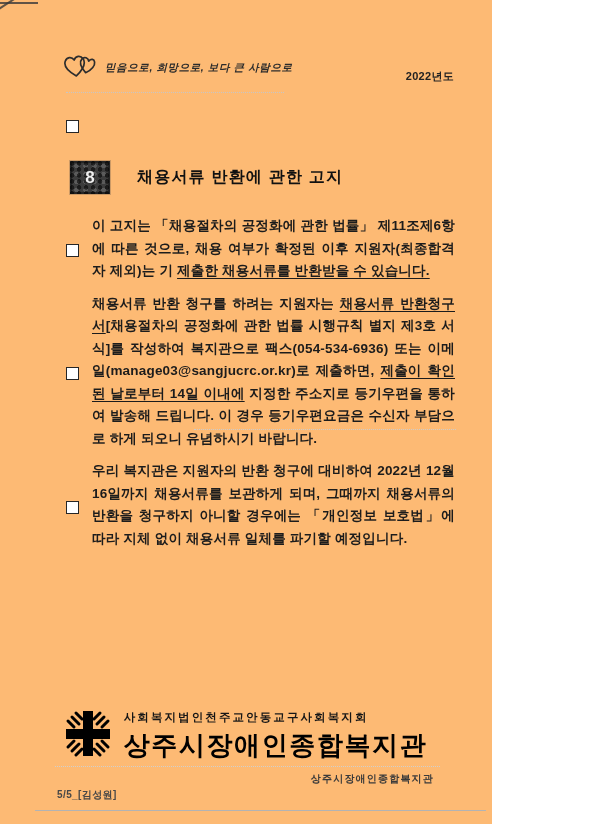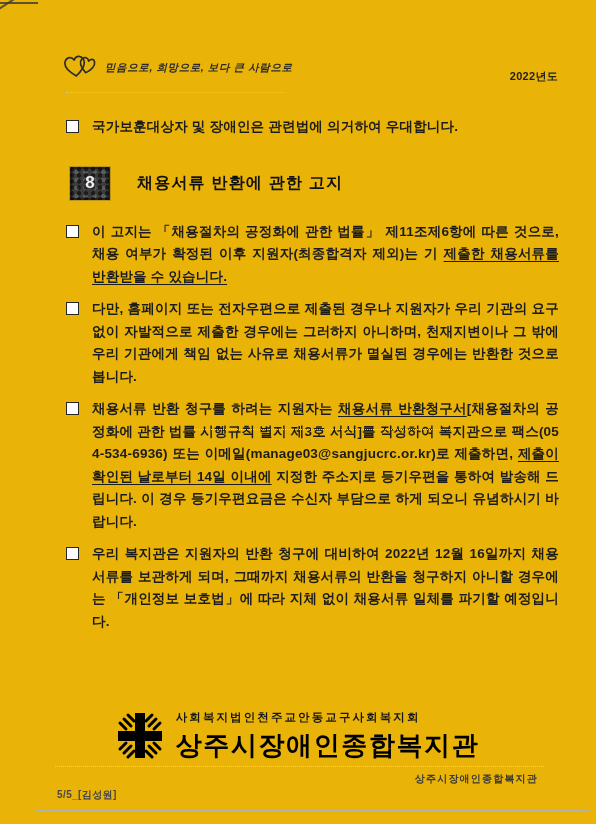--- a/index.html
+++ b/index.html
@@ -1,17 +1,17 @@
 <!DOCTYPE html>
 <html lang="ko"><head>
 <meta charset="utf-8">
 <style>
   html,body{margin:0;padding:0;background:#ffffff;}
   .page{
-    position:relative;width:596px;height:824px;background:#eab308;overflow:hidden;
+    position:relative;width:492px;height:824px;background:#fdba74;overflow:hidden;
     font-family:"Liberation Sans",sans-serif;color:#1f1f1f;
   }
   
   .corner-top{position:absolute;top:2px;left:0;width:38px;border-top:2px solid #3a3a3a;opacity:.8;}
   .corner-diag{position:absolute;top:4px;left:-7px;width:24px;border-top:2px solid #3a3a3a;transform:rotate(-33deg);opacity:.8;}
   .brand-noise{position:absolute;top:92px;left:66px;width:218px;border-top:1px dotted #c6c6c6;}
   .title-noise{position:absolute;top:313px;left:128px;width:262px;border-top:1px dotted #cccccc;}
   .footer-noise{position:absolute;top:766px;left:55px;right:52px;border-top:1px dotted #cfcfcf;}
   .bottom-line{position:absolute;top:810px;left:35px;right:6px;border-top:1px solid #b3b3b3;}
 
@@ -33,24 +33,24 @@
     width:40px;height:33px;display:flex;align-items:center;justify-content:center;
     color:#eeeeee;font-size:17px;font-weight:bold;
     background-color:#3c3c3c;
     background-image:
       radial-gradient(circle at 30% 40%, rgba(0,0,0,.55) 0 2px, transparent 2.5px),
       radial-gradient(circle at 72% 62%, rgba(255,255,255,.16) 0 2px, transparent 2.5px);
     background-size:7px 6px, 9px 8px;
     box-shadow:inset 0 0 0 2px rgba(0,0,0,.38), 0 0 0 1px rgba(60,60,60,.25);
   }
   .section-title{margin:8px;font-size:16px;font-weight:bold;letter-spacing:1.2px;color:#111;}
-  .sect .note{margin-bottom:10px;}
+  .sect .note{margin-bottom:10px;align-items:center;}
 
   
-  .org{position:absolute;top:710px;left:0;right:0;display:flex;justify-content:center;align-items:flex-end;gap:13px;}
+  .org{position:absolute;top:710px;left:0;right:0;display:flex;justify-content:center;align-items:flex-start;gap:13px;}
   .org-texts{display:flex;flex-direction:column;align-items:flex-start;}
   .org-small{font-size:11.5px;font-weight:bold;letter-spacing:2.1px;color:#161616;}
   .org-large{font-size:26px;font-weight:bold;letter-spacing:1.6px;color:#000;margin-top:3px;}
   .org-right{position:absolute;top:772px;right:58px;font-size:10px;font-weight:bold;letter-spacing:1.2px;color:#3a3a3a;}
   .page-label{position:absolute;top:788px;left:57px;font-size:10px;font-weight:bold;letter-spacing:.4px;color:#474747;}
 </style>
 </head>
 <body>
 
 <div class="page">
@@ -69,40 +69,35 @@
   </div>
   <div class="brand-noise"></div>
   <div class="year">2022년도</div>
 
   <div class="content">
 
 
 
     <div class="note">
       <span class="cb"></span>
-      <p><span>국가보훈대상자 및 장애인은 관련법에 의거하여 우대합니다.</span></p>
     </div>
 
     <div class="section-header">
       <span class="badge">8</span>
       <h2 class="section-title">채용서류 반환에 관한 고지</h2>
     </div>
     <div class="title-noise"></div>
 
     <div class="sect">
 
       <div class="note">
         <span class="cb"></span>
         <p><span>이 고지는 「채용절차의 공정화에 관한 법률」 제11조제6항에 따른 것으로, 채용 여부가 확정된 이후 지원자(최종합격자 제외)는 기 </span><span class="u">제출한 채용서류를 반환받을 수 있습니다.</span></p>
       </div>
 
-      <div class="note">
-        <span class="cb"></span>
-        <p><span>다만, 홈페이지 또는 전자우편으로 제출된 경우나 지원자가 우리 기관의 요구 없이 자발적으로 제출한 경우에는 그러하지 아니하며, 천재지변이나 그 밖에 우리 기관에게 책임 없는 사유로 채용서류가 멸실된 경우에는 반환한 것으로 봅니다.</span></p>
-      </div>
 
       <div class="note">
         <span class="cb"></span>
         <p><span>채용서류 반환 청구를 하려는 지원자는 </span><span class="u">채용서류 반환청구서</span><span>[채용절차의 공정화에 관한 법률 시행규칙 별지 제3호 서식]를 작성하여 복지관으로 팩스(054-534-6936) 또는 이메일(manage03@sangjucrc.or.kr)로 제출하면, </span><span class="u">제출이 확인된 날로부터 14일 이내에</span><span> 지정한 주소지로 등기우편을 통하여 발송해 드립니다. 이 경우 등기우편요금은 수신자 부담으로 하게 되오니 유념하시기 바랍니다.</span></p>
       </div>
 
       <div class="note">
         <span class="cb"></span>
         <p><span>우리 복지관은 지원자의 반환 청구에 대비하여 2022년 12월 16일까지 채용서류를 보관하게 되며, 그때까지 채용서류의 반환을 청구하지 아니할 경우에는 「개인정보 보호법」에 따라 지체 없이 채용서류 일체를 파기할 예정입니다.</span></p>
       </div>

